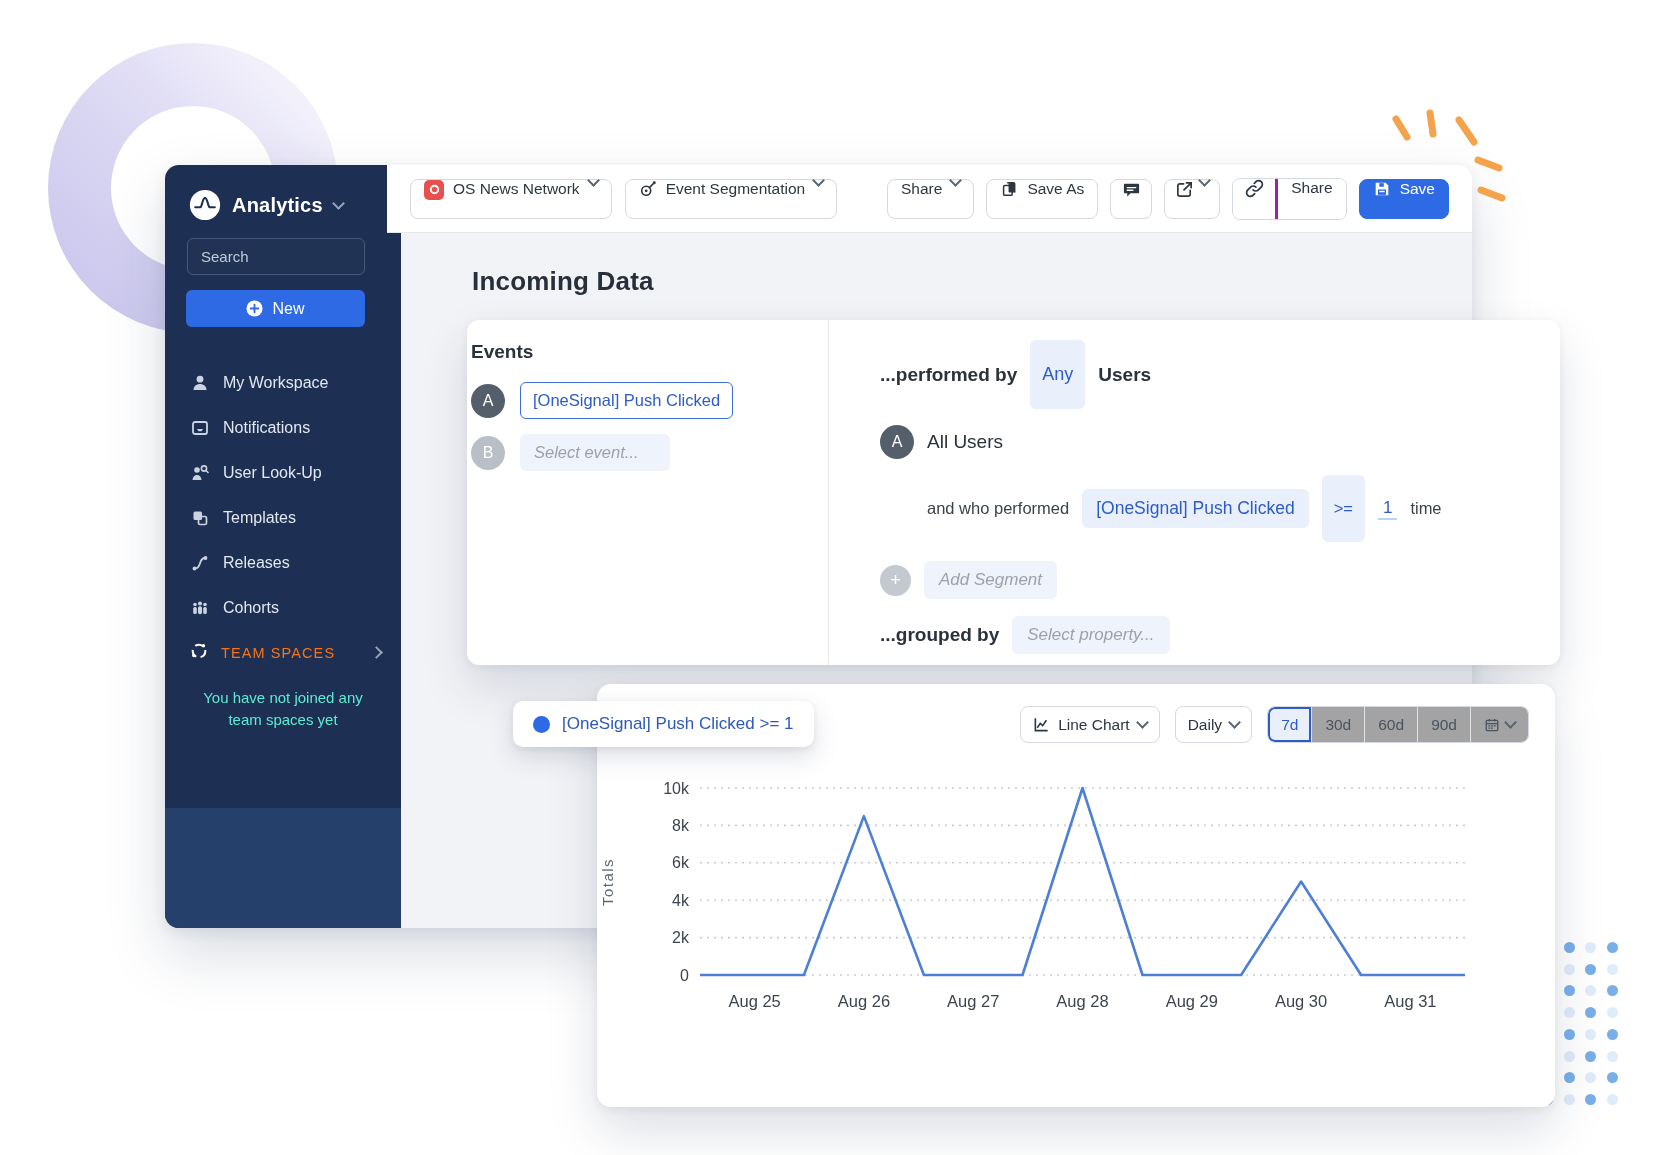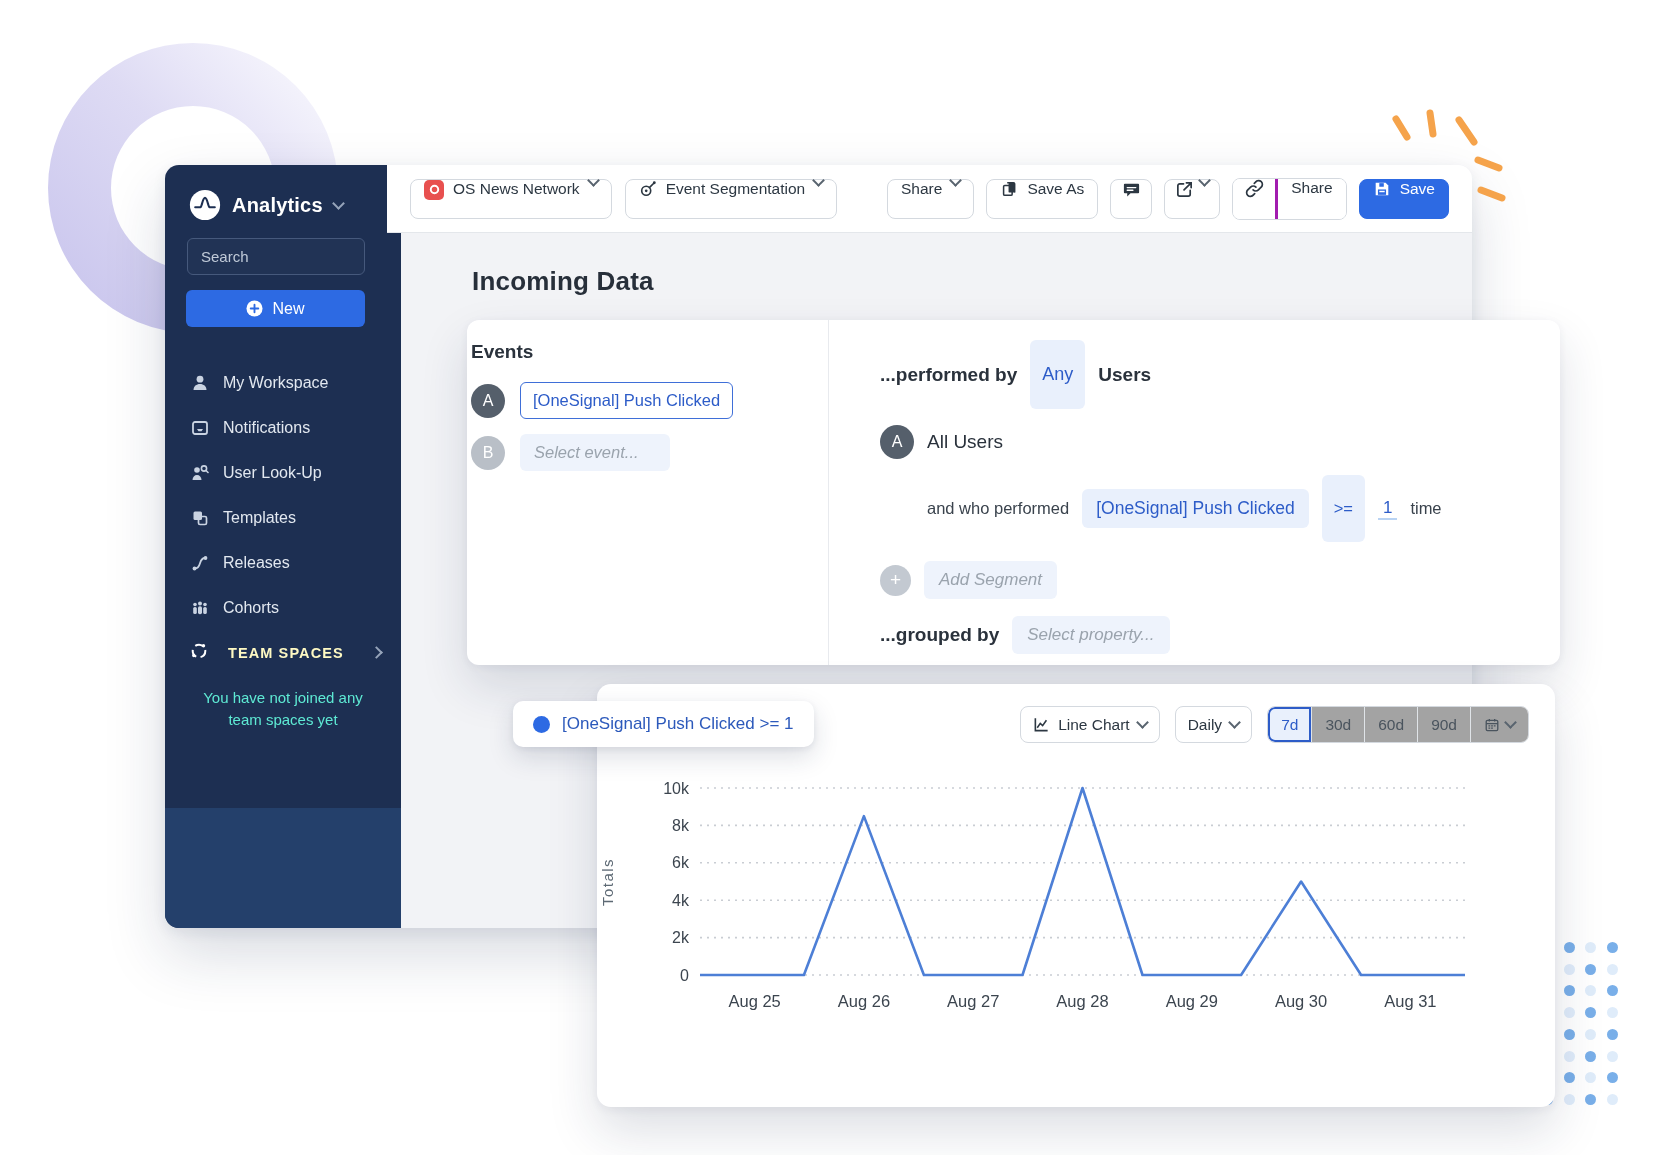--- a/index.html
+++ b/index.html
@@ -33,21 +33,21 @@
   .search-box input{flex:1;background:transparent;border:none;outline:none;color:#cbd4e0;font-size:15px;
         font-family:"Liberation Sans",sans-serif;}
   .search-box input::placeholder{color:#c0cad8;opacity:1;}
   .new-btn{position:absolute;left:21px;top:125px;width:179px;height:37px;background:var(--accent,#2D6AE3);
         border:none;border-radius:6px;color:#fff;font-size:16px;display:flex;align-items:center;justify-content:center;
         gap:9px;cursor:pointer;font-family:"Liberation Sans",sans-serif;}
   .side-nav{position:absolute;left:0;top:195px;right:0;}
   .nav-item{height:45px;display:flex;align-items:center;gap:14px;padding-left:25px;font-size:16px;color:#e2e8f0;cursor:pointer;}
   .nav-item .ic{width:19px;display:flex;justify-content:center;}
   .team-row{height:45px;display:flex;align-items:center;gap:13px;padding:0 20px 0 25px;cursor:pointer;}
-  .team-label{font-size:14.5px;font-weight:700;letter-spacing:1.1px;color:#fef9c3;flex:1;margin-left:7px;}
+  .team-label{font-size:14.5px;font-weight:400;letter-spacing:1.1px;color:#f97316;flex:1;}
   .team-note{margin-top:12px;padding:0 28px;text-align:center;color:#5eead4;font-size:15px;line-height:1.45;}
 
   
   .topbar{position:absolute;left:222px;top:0;right:0;height:68px;background:#fff;border-bottom:1px solid #e4e7eb;
         display:flex;align-items:center;padding:0 23px;gap:13px;box-sizing:border-box;}
   .tb-btn{height:40px;border:1px solid #d4d9df;border-radius:8px;background:#fff;display:inline-flex;align-items:flex-start;
         gap:9px;padding:0 13px;font-size:15.5px;color:#2c3742;cursor:pointer;font-family:"Liberation Sans",sans-serif;}
   .tb-right{margin-left:auto;display:flex;gap:12px;align-items:center;}
   .icon-btn{width:42px;padding:0;justify-content:center;}
   .btn-group{display:inline-flex;border:1px solid #d4d9df;border-radius:8px;overflow:hidden;}

